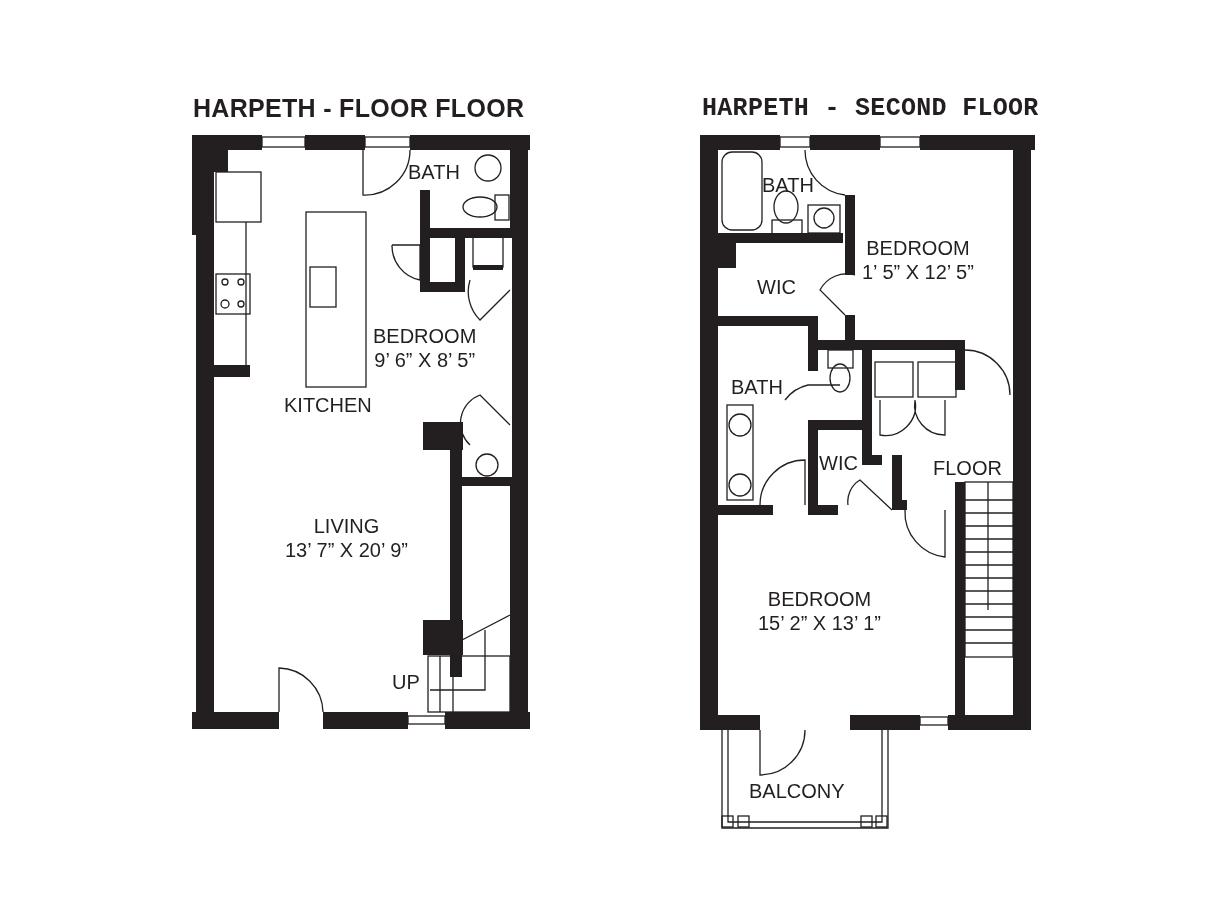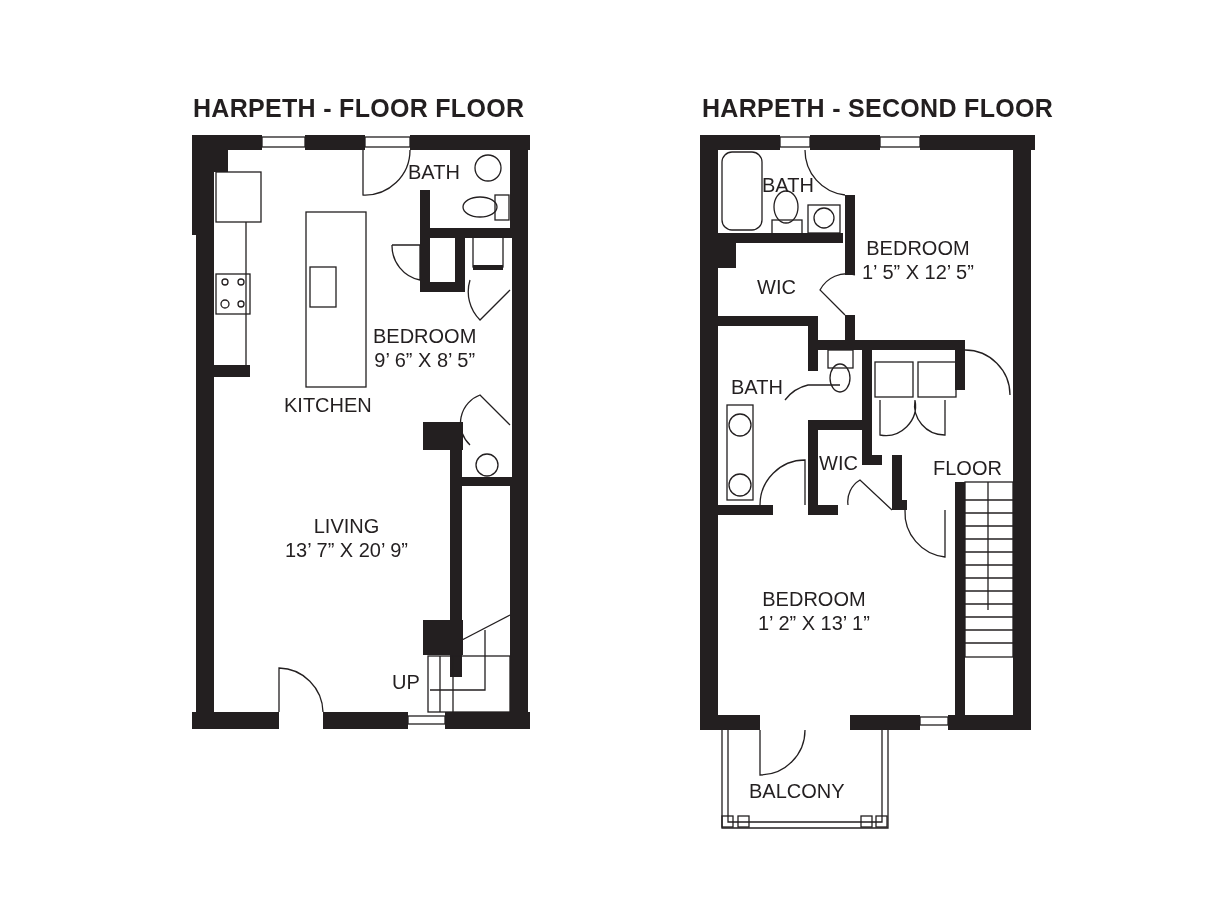--- a/index.html
+++ b/index.html
@@ -6,21 +6,21 @@
   body { width:1229px; height:899px; position:relative; overflow:hidden; font-family:"Liberation Sans", sans-serif; color:#231f20; }
   .title { position:absolute; font-weight:bold; font-size:25px; letter-spacing:0.3px; white-space:nowrap; }
   svg.plan { position:absolute; left:0; top:0; }
   .lbl { position:absolute; font-size:20px; white-space:nowrap; text-align:center; line-height:24px; }
   .lbl .dim { display:block; font-size:20px; }
 </style>
 </head>
 <body>
 
 <div class="title" style="left:193px; top:94px;">HARPETH - FLOOR FLOOR</div>
-<div class="title" style="left:702px; top:94px;">HARPETH - SECOND FLOOR</div>
+<div class="title" style="left:702px; top:94px;font-family:Liberation Mono, monospace;">HARPETH - SECOND FLOOR</div>
 
 <svg class="plan" width="1229" height="899" viewBox="0 0 1229 899">
   <g fill="#231f20" stroke="none">
 
     <rect x="192" y="135" width="70" height="15"></rect>
     <rect x="305" y="135" width="60" height="15"></rect>
     <rect x="410" y="135" width="120" height="15"></rect>
     <rect x="192" y="135" width="22" height="100"></rect>
     <rect x="196" y="235" width="18" height="480"></rect>
     <rect x="192" y="712" width="87" height="17"></rect>
@@ -164,14 +164,14 @@
 <div class="lbl" style="left:284px; top:393px;"><span>KITCHEN</span></div>
 <div class="lbl" style="left:249px; top:514px;margin-left:36px;"><span>LIVING</span><span class="dim">13’ 7” X 20’ 9”</span></div>
 <div class="lbl" style="left:392px; top:670px;"><span>UP</span></div>
 
 <div class="lbl" style="left:762px; top:173px;"><span>BATH</span></div>
 <div class="lbl" style="left:862px; top:236px;"><span>BEDROOM</span><span class="dim">1’ 5” X 12’ 5”</span></div>
 <div class="lbl" style="left:757px; top:275px;"><span>WIC</span></div>
 <div class="lbl" style="left:731px; top:375px;"><span>BATH</span></div>
 <div class="lbl" style="left:819px; top:451px;"><span>WIC</span></div>
 <div class="lbl" style="left:933px; top:456px;"><span>FLOOR</span></div>
-<div class="lbl" style="left:758px; top:587px;"><span>BEDROOM</span><span class="dim">1’ 2” X 13’ 1”</span></div>
+<div class="lbl" style="left:758px; top:587px;"><span>BEDROOM</span><span class="dim">15’ 2” X 13’ 1”</span></div>
 <div class="lbl" style="left:749px; top:779px;text-align:right;"><span>BALCONY</span></div>
 
 </body></html>

